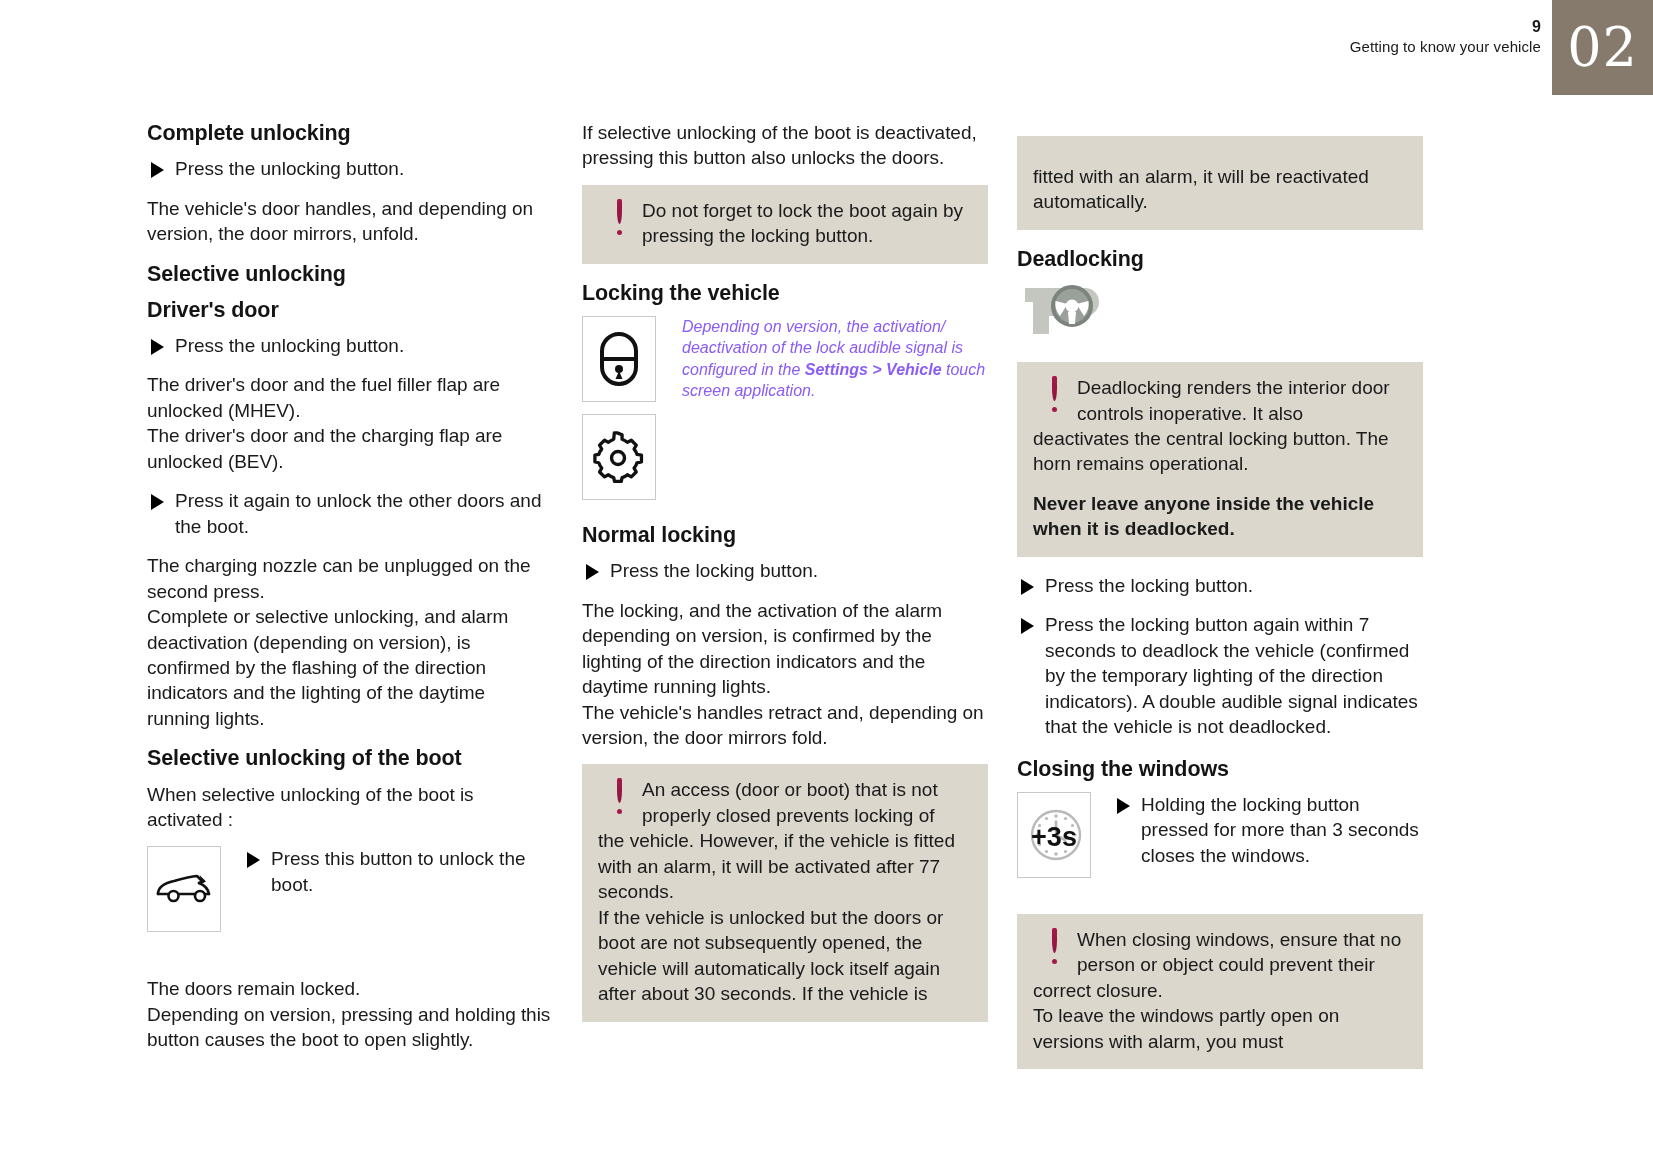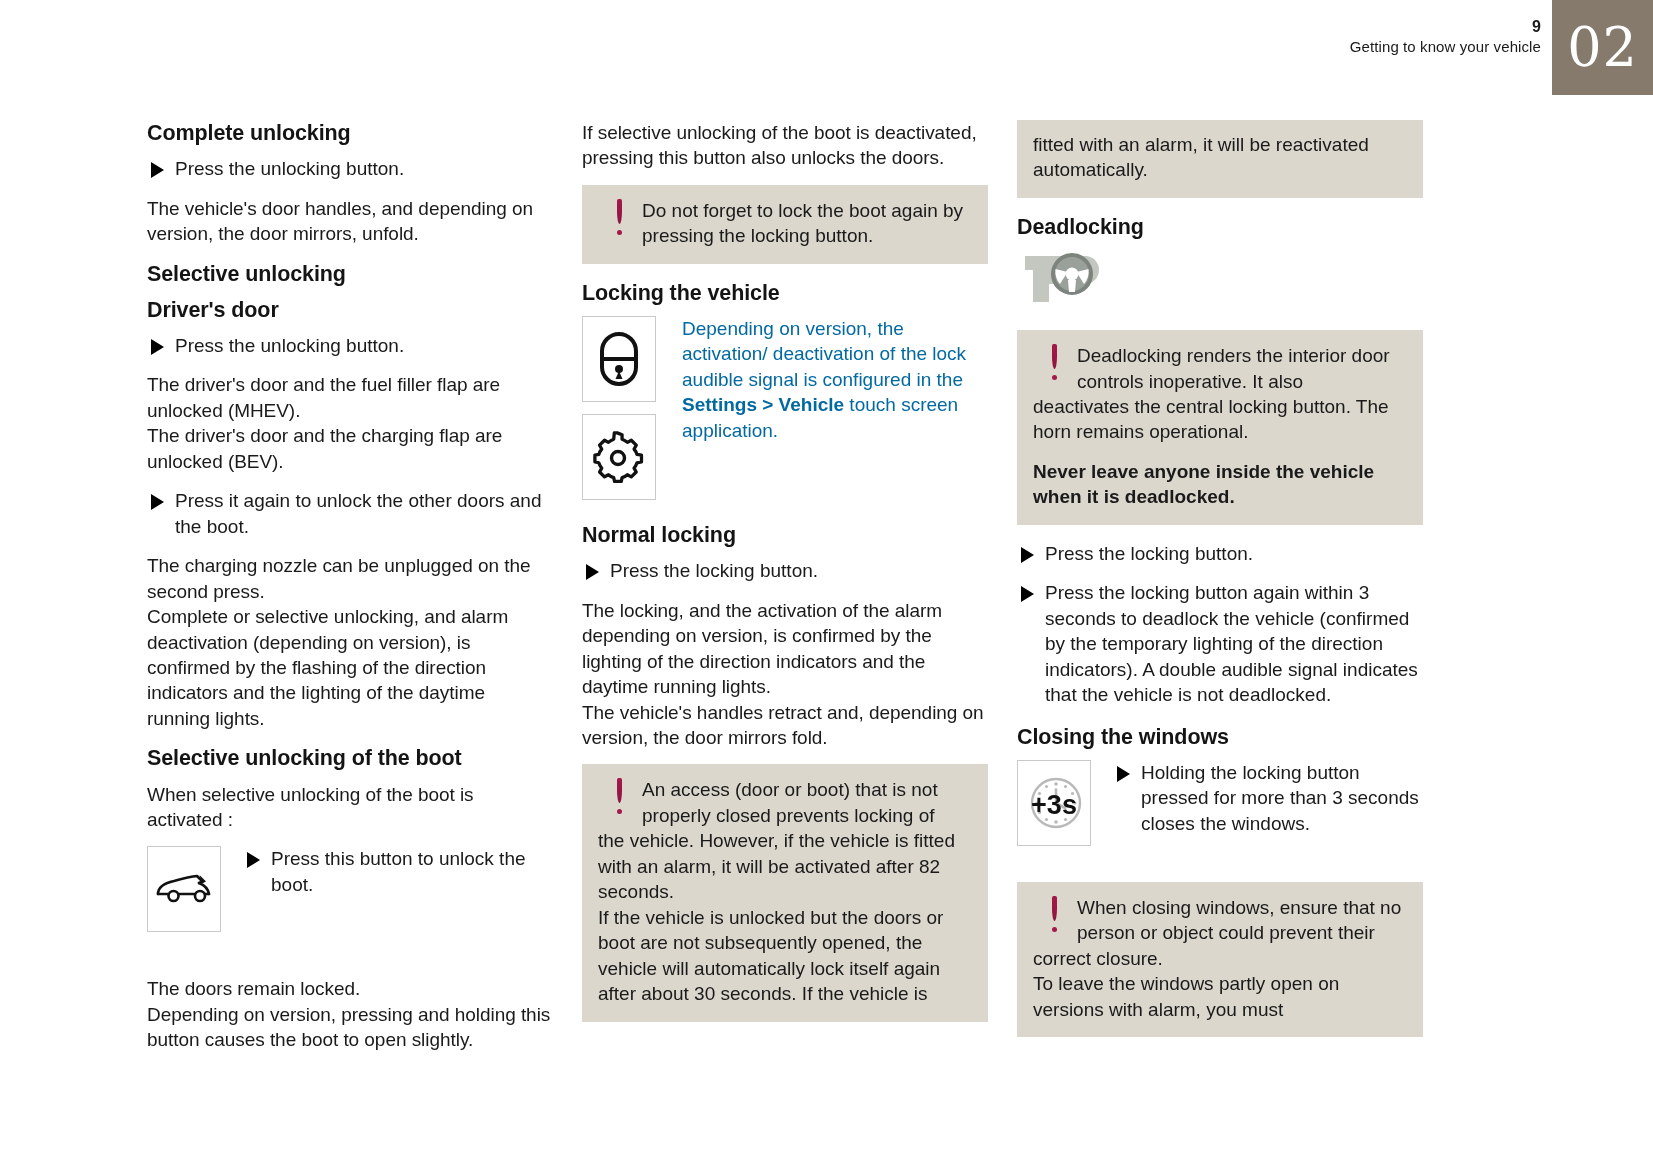--- a/index.html
+++ b/index.html
@@ -162,24 +162,25 @@
   .icon-box {
     width: 74px; height: 86px;
     border: 1px solid #c9c9c9;
     background: #fff;
     display: flex;
     align-items: center;
     justify-content: center;
     flex: 0 0 auto;
   }
   .icon-caption {
-    font-size: 19px;
-    color: #0369a1;
+    font-size: 16px;
+    color: #8b5cf6;
     line-height: 1.34;
     flex: 1 1 auto;
+    font-style: italic;
   }
   .icon-caption b { font-weight: bold; }
 
   .bullet-inline {
     display: flex;
     align-items: flex-start;
     gap: 11px;
     font-size: 19px;
     color: #1a1a1a;
     line-height: 1.34;
@@ -331,28 +332,28 @@
       <p class="body last">The vehicle's handles retract and, depending on version, the door mirrors fold.</p>
 
       <div class="warnbox">
         <div class="warn-first-line">
           <span class="warn-bang">
             <span class="bar"></span>
               <span class="dot"></span>
           </span>
           <span class="warn-text">An access (door or boot) that is not properly closed prevents locking of</span>
         </div>
-        <div class="warn-cont">the vehicle. However, if the vehicle is fitted with an alarm, it will be activated after 82 seconds.</div>
+        <div class="warn-cont">the vehicle. However, if the vehicle is fitted with an alarm, it will be activated after 77 seconds.</div>
         <div class="warn-cont">If the vehicle is unlocked but the doors or boot are not subsequently opened, the vehicle will automatically lock itself again after about 30 seconds. If the vehicle is</div>
       </div>
     </div>
 
     <div class="col col-3">
 
-      <div class="warnbox" style="margin-top:0;padding-top:12px;">
+      <div class="warnbox" style="margin-top:16px;padding-top:28px;">
         <div class="warn-cont">fitted with an alarm, it will be reactivated automatically.</div>
       </div>
 
       <h3 class="sec spaced">Deadlocking</h3>
 
       <div class="dash-icon">
         <svg width="82" height="58" viewBox="0 0 82 58">
           <path d="M6 6 H62 V20 H30 V52 H14 V20 H6 Z" fill="#c4c6c0"></path>
           <path d="M30 6 H66 A14 14 0 0 1 66 34 H30 Z" fill="#c4c6c0"></path>
           <circle cx="53" cy="24" r="19" fill="#9aa09a"></circle>
@@ -376,21 +377,21 @@
         <div class="warn-bold">Never leave anyone inside the vehicle when it is deadlocked.</div>
       </div>
 
       <div class="bullet">
         <span class="tri"></span>
         <span class="btxt">Press the locking button.</span>
       </div>
 
       <div class="bullet">
         <span class="tri"></span>
-        <span class="btxt">Press the locking button again within 3 seconds to deadlock the vehicle (confirmed by the temporary lighting of the direction indicators). A double audible signal indicates that the vehicle is not deadlocked.</span>
+        <span class="btxt">Press the locking button again within 7 seconds to deadlock the vehicle (confirmed by the temporary lighting of the direction indicators). A double audible signal indicates that the vehicle is not deadlocked.</span>
       </div>
 
       <h3 class="sec spaced">Closing the windows</h3>
 
       <div class="icon-row">
         <div class="icon-box">
           <svg width="66" height="62" viewBox="0 0 66 62">
             <circle cx="35" cy="31" r="24" fill="none" stroke="#b9b9b9" stroke-width="2.4"></circle>
             <g fill="#b9b9b9">
               <circle cx="35" cy="12" r="1.8"></circle>

